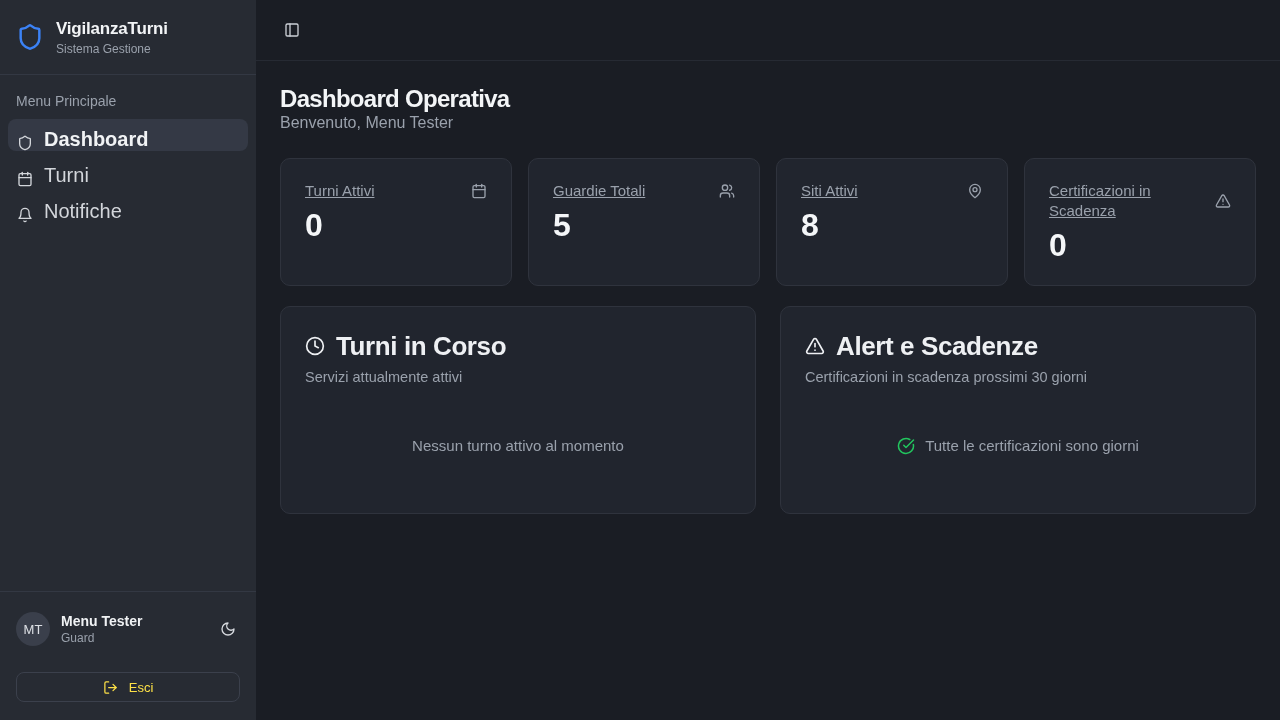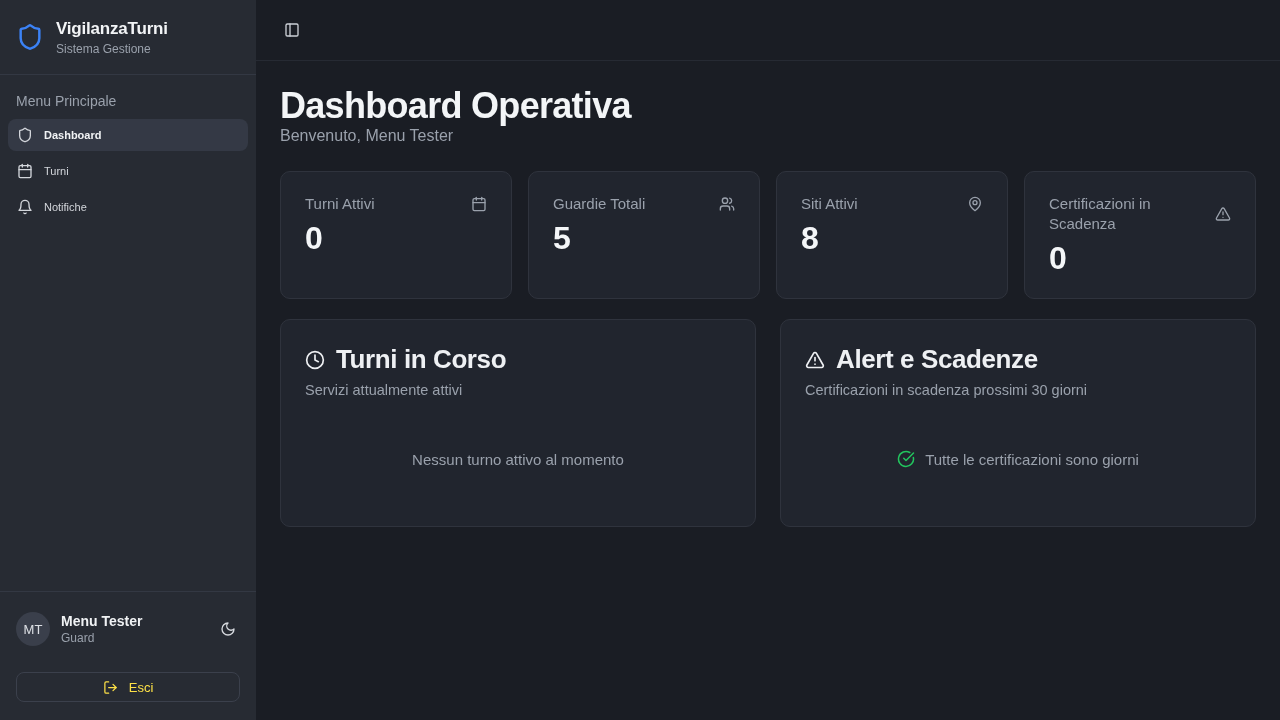--- a/index.html
+++ b/index.html
@@ -27,48 +27,48 @@
   .ic{stroke:currentColor;fill:none;stroke-width:2;stroke-linecap:round;stroke-linejoin:round;}
 
   
   .sidebar{width:256px;min-width:256px;height:720px;background:var(--bg-sidebar);display:flex;flex-direction:column;}
   .sb-header{display:flex;align-items:center;gap:12px;padding:16px;border-bottom:1px solid var(--border-soft);height:75px;}
   .logo{color:var(--accent);}
   .app-title{font-size:17px;font-weight:700;color:#f2f4f6;letter-spacing:-0.2px;}
   .app-sub{font-size:12px;color:var(--muted);margin-top:3px;}
   .sb-section-label{padding:18px 16px 10px;font-size:14px;color:var(--muted);}
   .sb-nav{padding:0 8px;display:flex;flex-direction:column;gap:4px;}
-  .sb-item{display:flex;align-items:center;gap:11px;height:32px;padding:0 9px;border-radius:8px;
-    font-size:11px;color:var(--txt-dim);cursor:pointer;}
+  .sb-item{display:flex;align-items:flex-end;gap:11px;height:32px;padding:0 9px;border-radius:8px;
+    font-size:20px;color:var(--txt-dim);cursor:pointer;}
   .sb-item .nav-ic{color:var(--txt-dim);}
   .sb-item.active{background:var(--active-item);color:#f1f3f5;font-weight:600;}
   .sb-spacer{flex:1;}
   .sb-footer{border-top:1px solid var(--border-soft);padding:20px 16px 18px;}
   .user-row{display:flex;align-items:center;gap:11px;margin-bottom:26px;}
   .avatar{width:34px;height:34px;border-radius:50%;background:#3a3f4b;color:#dde0e5;
     display:flex;align-items:center;justify-content:center;font-size:13px;}
   .user-meta{flex:1;min-width:0;}
   .user-name{font-size:14px;font-weight:600;color:#f0f2f4;}
   .user-role{font-size:12px;color:var(--muted);margin-top:2px;}
   .theme-btn{background:none;border:none;color:#d6d9de;cursor:pointer;padding:4px;}
   .logout-btn{width:100%;height:30px;display:flex;align-items:center;justify-content:center;gap:11px;
     background:transparent;border:1px solid #3b404c;border-radius:8px;color:#fde047;
     font-size:13px;font-family:inherit;cursor:pointer;}
 
   
   .main{flex:1;display:flex;flex-direction:column;min-width:0;}
   .topbar{height:61px;border-bottom:1px solid #262a33;display:flex;align-items:center;padding:0 24px;}
   .toggle-btn{background:none;border:none;color:#ccd0d6;cursor:pointer;padding:4px;}
   .content{padding:24px;}
-  .page-title{font-size:36px;font-weight:700;letter-spacing:-0.7px;color:#f3f5f7;line-height:1.15;}
+  .page-title{font-size:24px;font-weight:700;letter-spacing:-0.7px;color:#f3f5f7;line-height:1.15;}
   .welcome{margin-top:1px;font-size:16px;color:var(--muted);}
 
   .stats-grid{display:grid;grid-template-columns:repeat(4,1fr);gap:16px;margin-top:26px;}
   .stat-card{height:128px;background:var(--bg-card);border:1px solid var(--border);border-radius:10px;padding:22px 24px;}
-  .stat-top{display:flex;align-items:center;justify-content:space-between;gap:10px;color:var(--muted);}
+  .stat-top{display:flex;align-items:center;justify-content:space-between;gap:10px;color:var(--muted);text-decoration:underline;}
   .stat-label{font-size:15px;line-height:20px;}
   .stat-value{margin-top:6px;font-size:32px;font-weight:700;color:#f4f6f8;line-height:1.15;}
 
   .panels-grid{display:grid;grid-template-columns:repeat(2,1fr);gap:24px;margin-top:20px;}
   .panel{height:208px;background:var(--bg-card);border:1px solid var(--border);border-radius:10px;padding:24px;
     display:flex;flex-direction:column;}
   .panel-title{display:flex;align-items:center;gap:11px;font-size:26px;font-weight:700;letter-spacing:-0.4px;color:#eef0f3;}
   .panel-sub{margin-top:7px;font-size:14.5px;color:var(--muted);}
   .panel-empty{flex:1;display:flex;align-items:center;justify-content:center;gap:10px;
     font-size:15px;color:var(--muted);padding-top:18px;}

